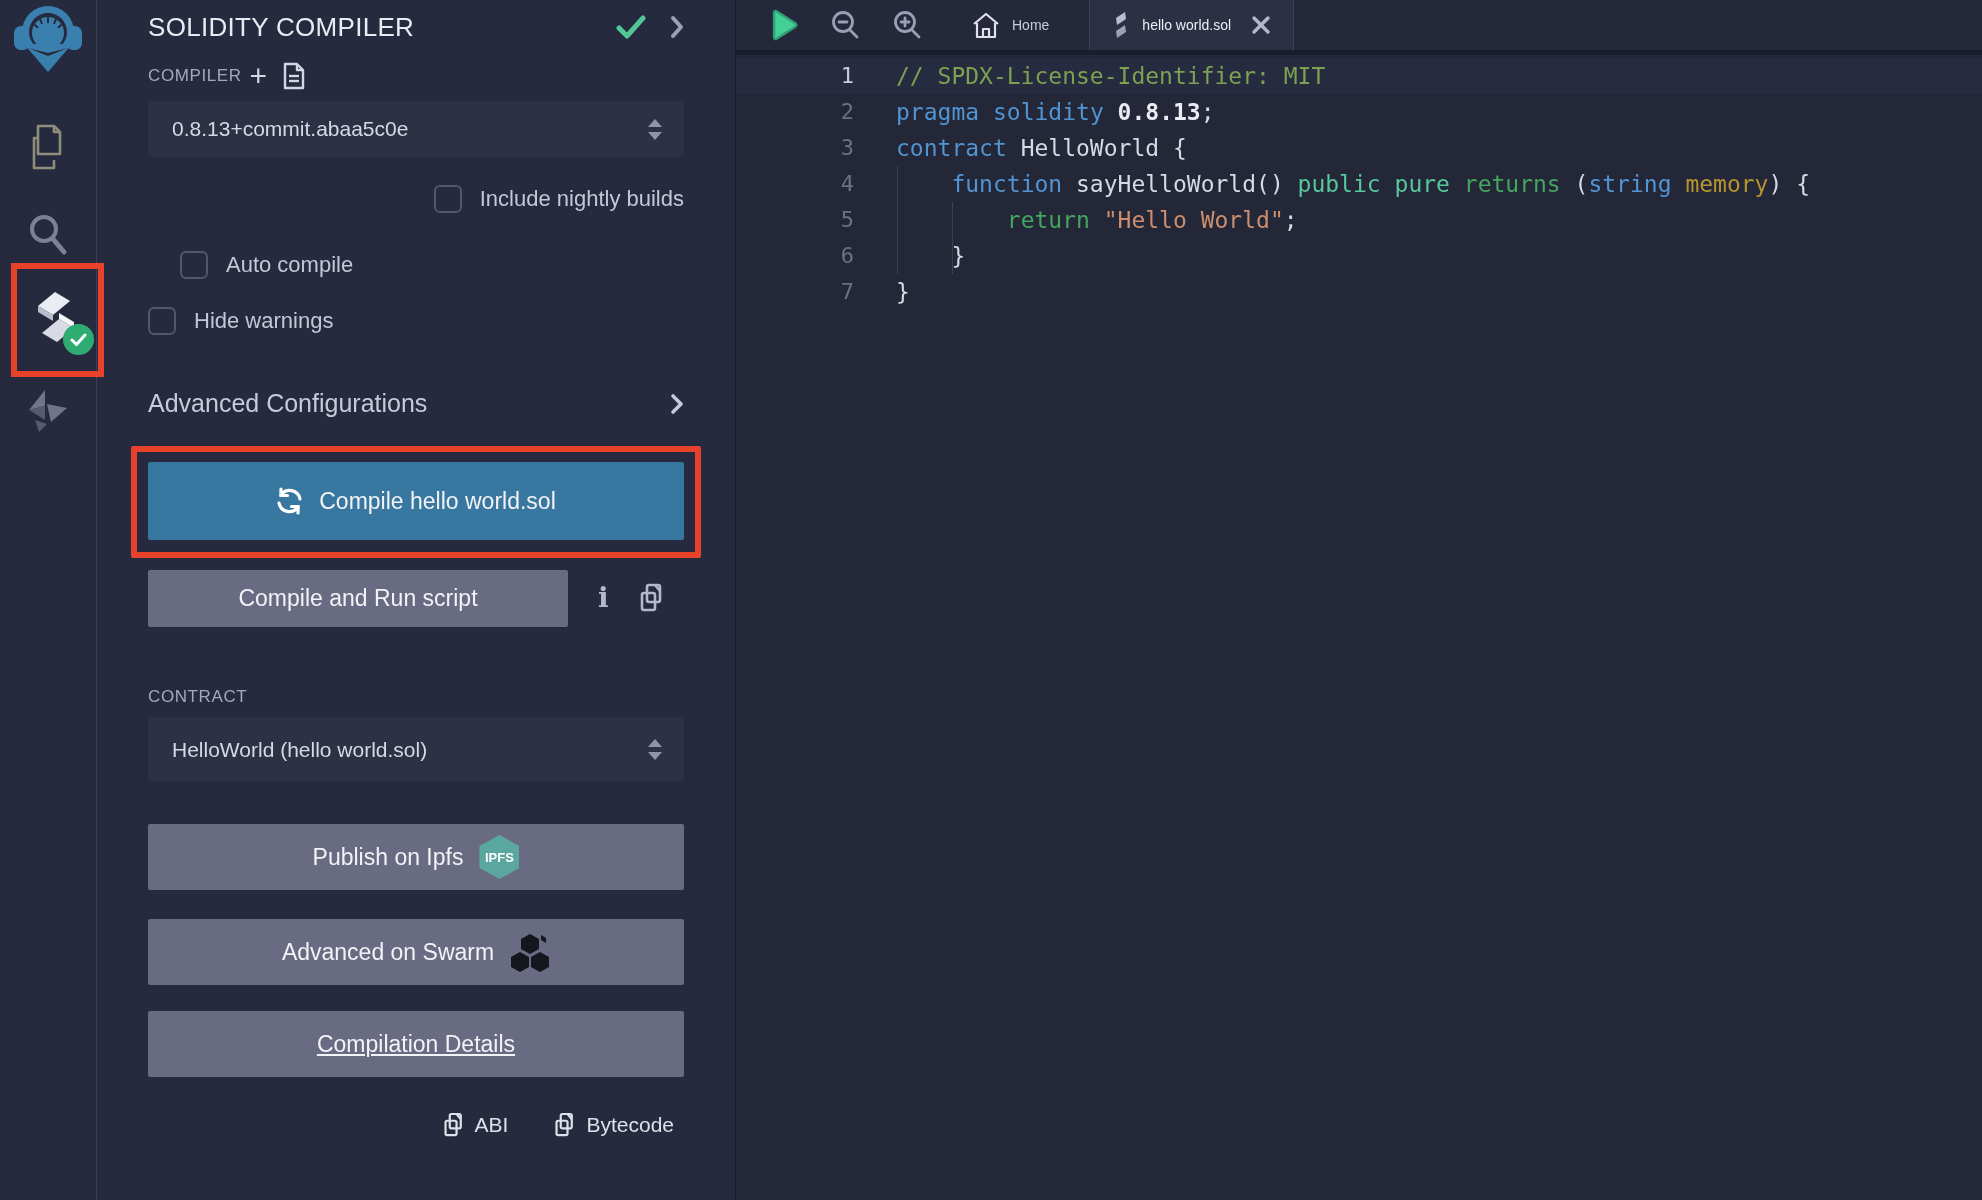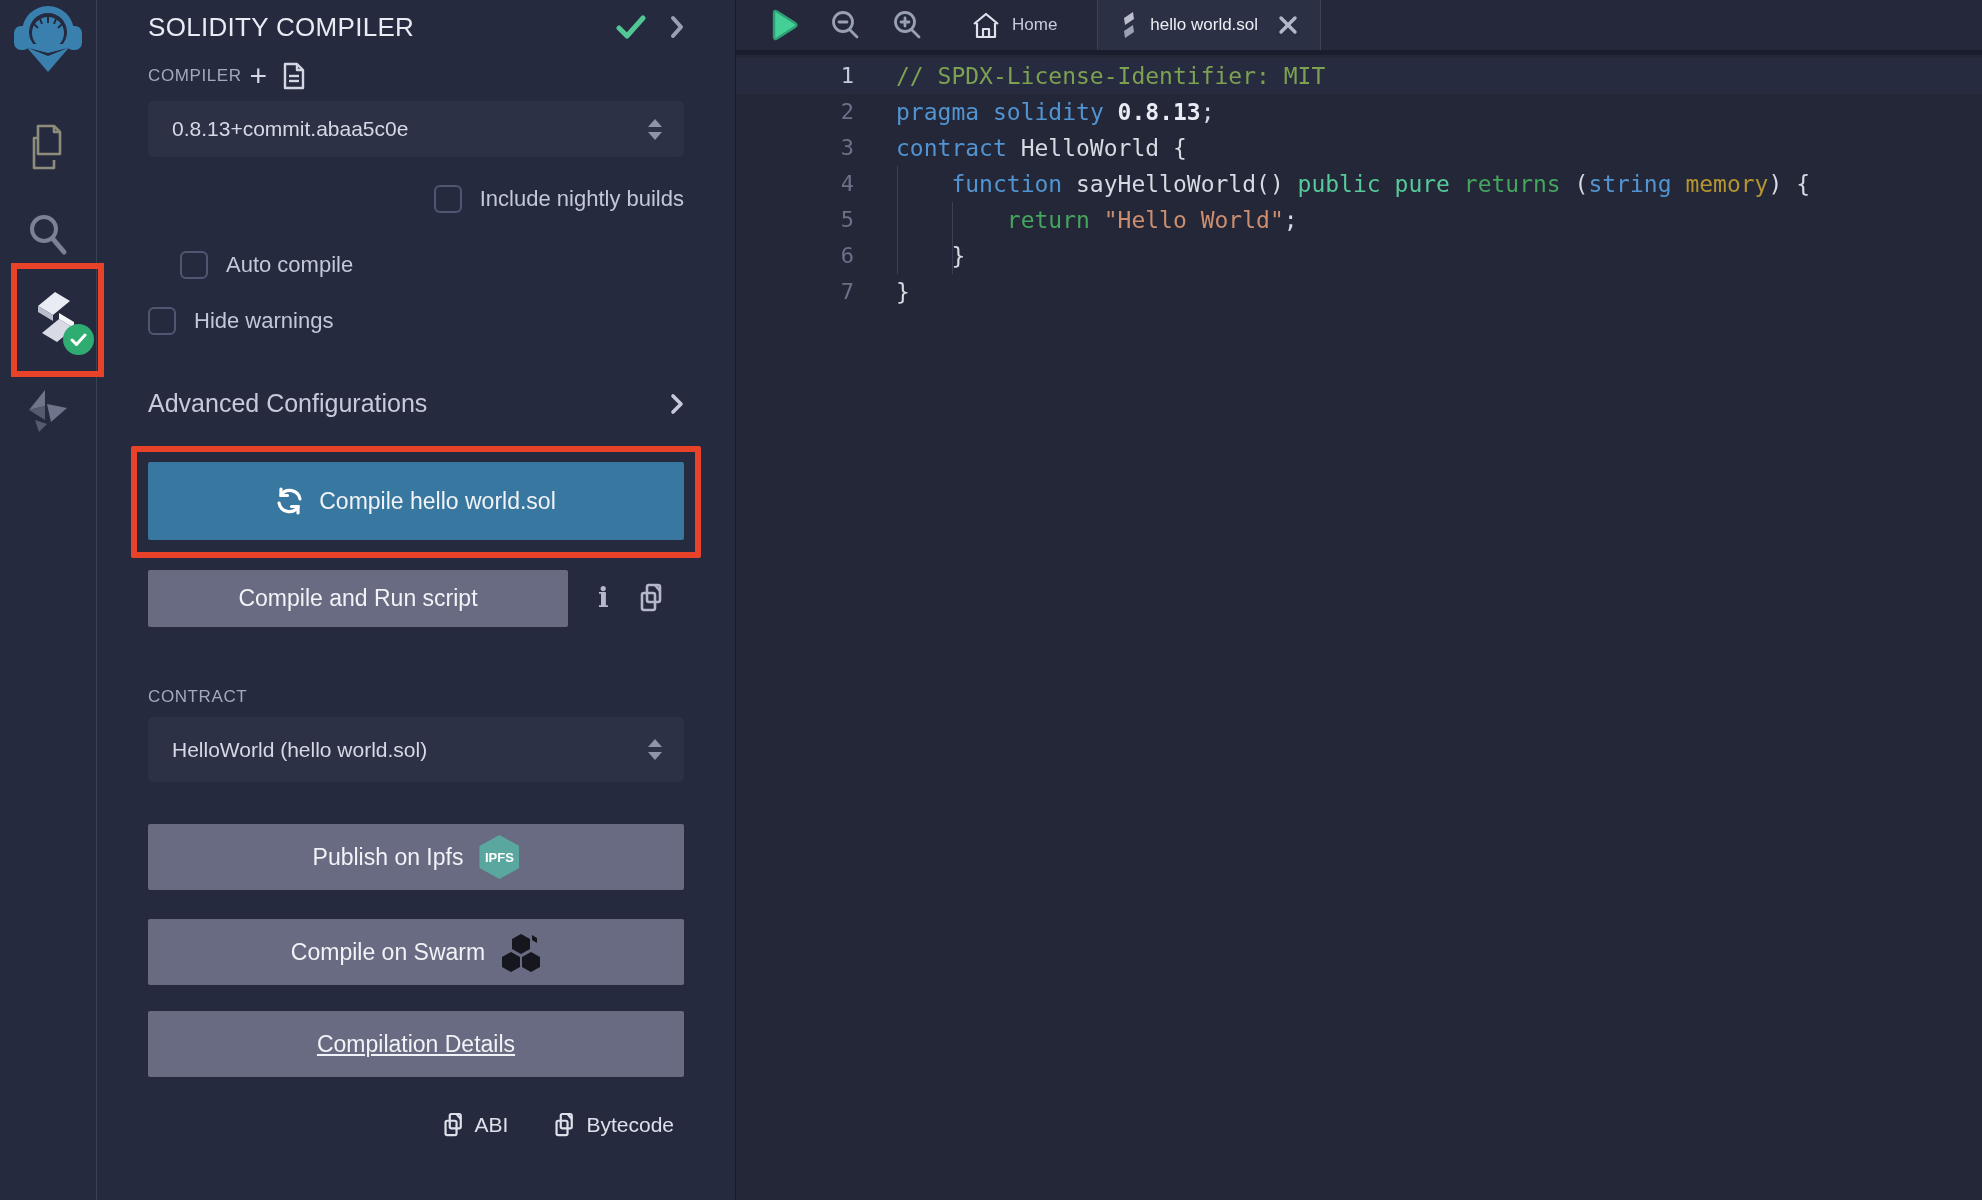--- a/index.html
+++ b/index.html
@@ -82,21 +82,21 @@
     clip-path:polygon(50% 0, 100% 25%, 100% 75%, 50% 100%, 0 75%, 0 25%);
   }
   .abi-row { margin-top:35px; height:26px; display:flex; align-items:center; justify-content:flex-end; gap:10px; padding-right:10px; }
   .abi-gap { width:26px; }
   .copy-label { font-size:21px; color:#dee1ea; cursor:pointer; }
   
   .editor { flex:1 1 auto; background:#232737; display:flex; flex-direction:column; border-left:1px solid #171a29; min-width:0; }
   .topbar { height:50px; flex:0 0 50px; background:#24283a; display:flex; align-items:stretch; position:relative; }
   .topbar-actions { display:flex; align-items:center; gap:32px; padding:0 28px 0 34px; }
   .tb-icon { cursor:pointer; display:flex; align-items:center; }
-  .tab { display:flex; align-items:center; gap:12px; padding:0 22px; font-size:17px; color:#c7ccdd; cursor:pointer; }
+  .tab { display:flex; align-items:center; gap:12px; padding:0 22px; font-size:14px; color:#c7ccdd; cursor:pointer; }
   .tab-home { padding-right:40px; }
   .tab-active {
     background:#2b3045; color:#eceef5;
     border-left:1px solid #3c4154; border-right:1px solid #3c4154;
   }
   .tab-close { margin-left:8px; cursor:pointer; display:flex; align-items:center; }
   .tab-sep { height:5px; flex:0 0 5px; background:#1a1d2d; }
   .code-area { position:relative; flex:1 1 auto; padding-top:3px; font-family:"DejaVu Sans Mono", monospace; font-size:23px; }
   .code-row { display:flex; height:36px; line-height:36px; position:relative; z-index:2; }
   .code-row .num { width:118px; text-align:right; color:#6a7189; flex:0 0 118px; font-size:22px; }
@@ -271,21 +271,21 @@
           <span class="tri-down"></span>
       </span>
     </div>
 
     <button class="btn btn-grey btn-ipfs">
       <span>Publish on Ipfs</span>
       <span class="ipfs-badge">IPFS</span>
     </button>
 
     <button class="btn btn-grey btn-swarm">
-      <span>Compile on Swarm</span>
+      <span>Advanced on Swarm</span>
       <span>
         <svg width="40" height="40" viewBox="0 0 40 40">
           <polygon points="20,2 29,7 29,17 20,22 11,17 11,7" fill="#15161e"></polygon>
           <polygon points="10,20 19,25 19,35 10,40 1,35 1,25" fill="#15161e"></polygon>
           <polygon points="30,20 39,25 39,35 30,40 21,35 21,25" fill="#15161e"></polygon>
           <polygon points="31,3 36,6 36,11 31,8" fill="#15161e"></polygon>
         </svg>
       </span>
     </button>
 

